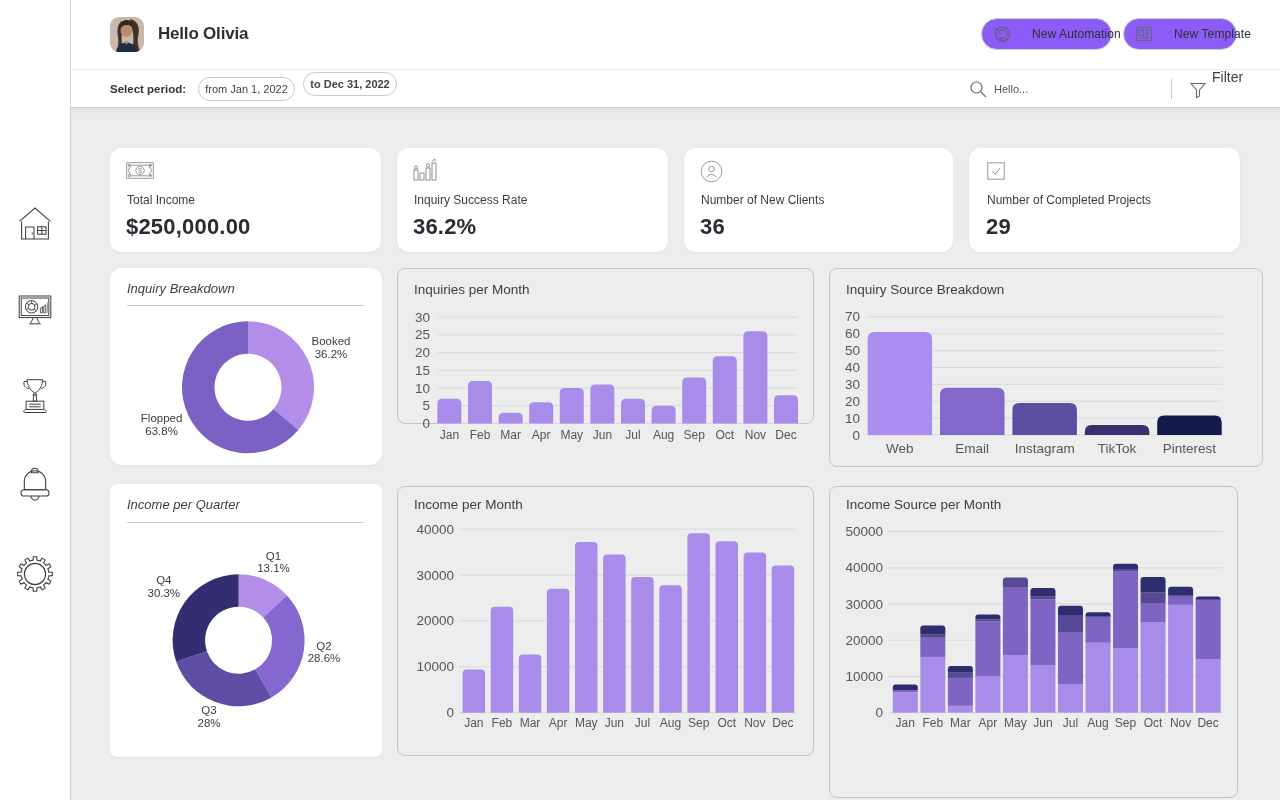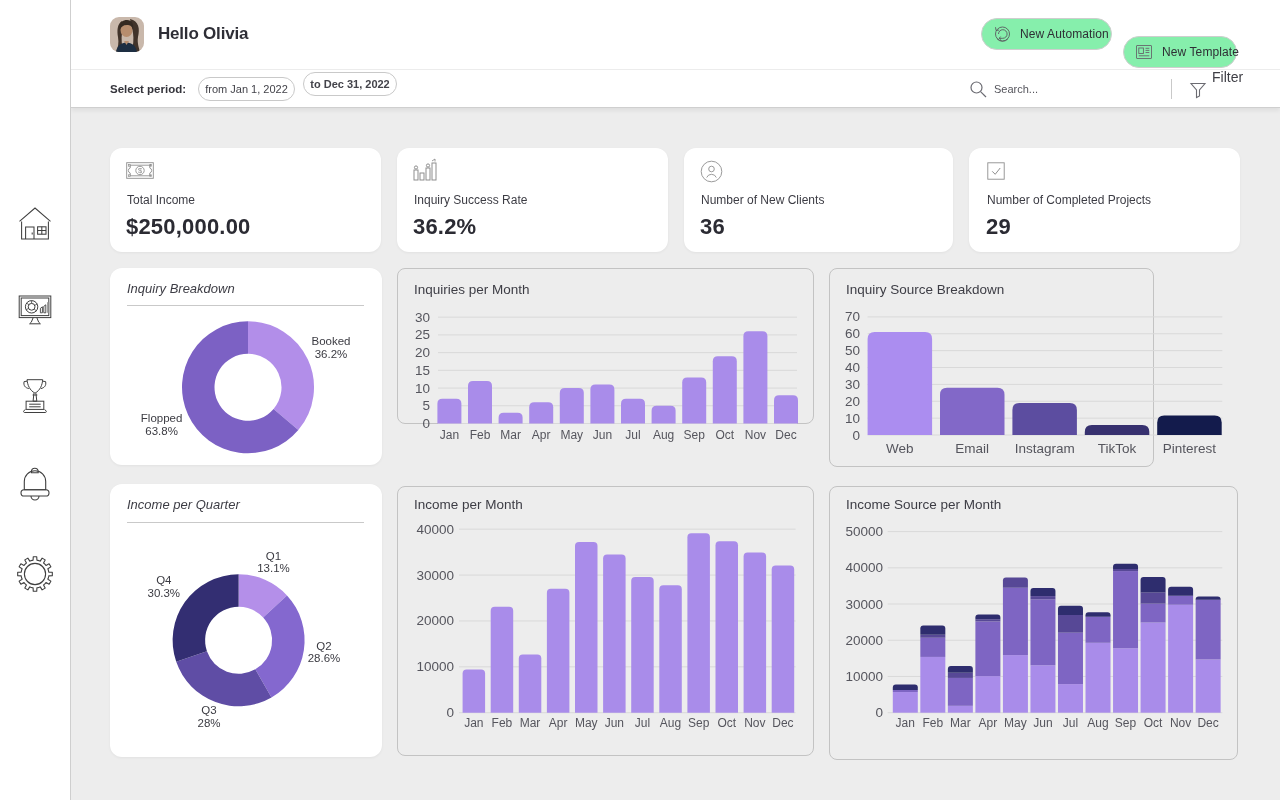--- a/index.html
+++ b/index.html
@@ -5,22 +5,22 @@
 .abs { position:absolute; }
 .sidebar { left:0; top:0; width:71px; height:800px; background:#fff; border-right:1px solid #cfcfcf; }
 .header { left:71px; top:0; width:1209px; height:70px; background:#fff; border-bottom:1px solid #ececec; }
 .toolbar { left:71px; top:70px; width:1209px; height:38px; background:#fff; border-bottom:1px solid #cfcfcf; box-shadow:0 3px 4px rgba(0,0,0,0.06); }
 .main { left:71px; top:108px; width:1209px; height:692px; background:#ededed; }
 .card { position:absolute; background:#fff; border-radius:12px; box-shadow:0 1px 3px rgba(0,0,0,0.05); }
 .ccard { position:absolute; background:transparent; border:1px solid #c3c3c3; border-radius:8px; }
 .statlabel { position:absolute; font-size:12px; color:#3c3c44; }
 .statval { position:absolute; font-size:22px; font-weight:bold; color:#2b2b33; letter-spacing:0.2px; }
 .ctitle { position:absolute; font-size:13px; color:#3d3d45;font-style:italic; }
-.btn { position:absolute; height:32px; border:1px solid #cecece; border-radius:16px; background:#86efac;
-       display:flex; align-items:center; font-size:12px; color:#2f2f35; white-space:nowrap; letter-spacing:0.1px; }
+.btn { position:absolute; height:32px; border:1px solid #cecece; border-radius:16px; background:#8b5cf6;
+       display:flex; align-items:center; font-size:12px; color:#2f2f35; white-space:nowrap; letter-spacing:0.1px;gap:12px; }
 .chip { position:absolute; height:24px; border:1px solid #c9c9c9; border-radius:12px; background:#fff;
         display:flex; align-items:center; justify-content:center; font-size:11px; color:#43434a; }
 </style></head><body>
 
 <div class="abs main"></div>
 <div class="abs header"></div>
 <div class="abs toolbar"></div>
 <div class="abs sidebar"></div>
 
 <div class="abs" style="left:17px;top:207px"><svg width="36" height="36" viewBox="0 0 36 36" fill="none" stroke="#3f3f3f" stroke-width="1.05">
@@ -82,42 +82,42 @@
       <svg width="20" height="20" viewBox="0 0 20 20" fill="none" stroke="#5a5a60" stroke-width="0.9">
 <circle cx="10.5" cy="10" r="7"></circle>
 <path d="M6.5 10 a4.3 4.3 0 1 1 4.3 4.3 l-3.5 0"></path>
 <path d="M8.6 12.6 l-1.4 1.7 1.8 1.2"></path>
 <path d="M3.5 3.2 l0.6 3.4 3-0.6"></path>
 <path d="M5 14.8 a7.5 7.5 0 0 0 10.8 0.3" stroke-width="0.8"></path>
 </svg>
     </span>
     <span style="margin-left:8px">New Automation</span>
   </div>
-<div class="btn" style="left:1123px;top:36px;width:114px;align-items:center;">
+<div class="btn" style="left:1123px;top:18px;width:114px;align-items:center;">
   <span style="margin-left:10px;display:flex">
       <svg width="20" height="20" viewBox="0 0 20 20" fill="none" stroke="#66666c" stroke-width="0.9">
 <rect x="2.5" y="3.5" width="15" height="13" rx="0.5"></rect>
 <rect x="4.8" y="6" width="4.6" height="5.5"></rect>
 <line x1="11.5" y1="6.3" x2="15.3" y2="6.3"></line>
         <line x1="11.5" y1="8.4" x2="15.3" y2="8.4"></line>
         <line x1="11.5" y1="10.5" x2="15.3" y2="10.5"></line>
         <line x1="4.8" y1="13.8" x2="15.3" y2="13.8"></line>
 </svg>
     </span>
     <span style="margin-left:8px">New Template</span>
   </div>
 
 <div class="abs" style="left:110px;top:83px;font-size:11.5px;font-weight:bold;color:#34343b;text-align:right;">Select period:</div>
 <div class="chip" style="left:198px;top:77px;width:97px;">from Jan 1, 2022</div>
 <div class="chip" style="left:303px;top:72px;width:94px;font-weight:bold;">to Dec 31, 2022</div>
 <div class="abs" style="left:968px;top:79px;"><svg width="20" height="20" viewBox="0 0 20 20" fill="none" stroke="#6b6b72" stroke-width="1.2">
 <circle cx="8.5" cy="8.5" r="5.5"></circle>
 <line x1="12.8" y1="12.8" x2="18" y2="18"></line>
 </svg></div>
-<div class="abs" style="left:994px;top:83px;font-size:11px;color:#55555c;">Search...</div>
+<div class="abs" style="left:994px;top:83px;font-size:11px;color:#55555c;">Hello...</div>
 <div class="abs" style="left:1171px;top:79px;width:1px;height:20px;background:#c9c9c9;"></div>
 <div class="abs" style="left:1189px;top:81px;"><svg width="18" height="18" viewBox="0 0 18 18" fill="none" stroke="#6b6b72" stroke-width="1.1">
 <path d="M2 2.5 h14 l-5.5 6.5 v6 l-3 1.5 v-7.5 Z"></path>
 </svg></div>
 <div class="abs" style="left:1212px;top:69px;font-size:14px;color:#3e3e45;">Filter</div>
 
 <div class="card" style="left:110px;top:148px;width:271px;height:104px;"></div>
 <div class="card" style="left:397px;top:148px;width:271px;height:104px;"></div>
 <div class="card" style="left:684px;top:148px;width:269px;height:104px;"></div>
 <div class="card" style="left:969px;top:148px;width:271px;height:104px;"></div>
@@ -210,21 +210,21 @@
       <path d="M284.20 154.50 L284.20 113.44 Q284.20 108.44 289.20 108.44 L303.20 108.44 Q308.20 108.44 308.20 113.44 L308.20 154.50 Z" fill="#a98cea"></path>
       <text x="296.20" y="170" font-size="12" fill="#55555d" text-anchor="middle">Sep</text>
       <path d="M314.80 154.50 L314.80 92.18 Q314.80 87.18 319.80 87.18 L333.80 87.18 Q338.80 87.18 338.80 92.18 L338.80 154.50 Z" fill="#a98cea"></path>
       <text x="326.80" y="170" font-size="12" fill="#55555d" text-anchor="middle">Oct</text>
       <path d="M345.40 154.50 L345.40 67.37 Q345.40 62.37 350.40 62.37 L364.40 62.37 Q369.40 62.37 369.40 67.37 L369.40 154.50 Z" fill="#a98cea"></path>
       <text x="357.40" y="170" font-size="12" fill="#55555d" text-anchor="middle">Nov</text>
       <path d="M376.00 154.50 L376.00 131.15 Q376.00 126.15 381.00 126.15 L395.00 126.15 Q400.00 126.15 400.00 131.15 L400.00 154.50 Z" fill="#a98cea"></path>
       <text x="388.00" y="170" font-size="12" fill="#55555d" text-anchor="middle">Dec</text>
     </svg>
   </div>
-<div class="ccard" style="left:829px;top:268px;width:325px;height:199px;">
+<div class="ccard" style="left:829px;top:268px;width:434px;height:199px;">
     <svg width="409" height="199" style="position:absolute;left:0;top:0">
       <text x="16" y="25" font-size="13.5" fill="#3d3d45">Inquiry Source Breakdown</text>
       <line x1="37.6" y1="166.00" x2="392.3" y2="166.00" stroke="#d9d9d9" stroke-width="1"></line>
       <text x="30" y="170.50" font-size="13.5" fill="#55555d" text-anchor="end">0</text>
       <line x1="37.6" y1="149.13" x2="392.3" y2="149.13" stroke="#d9d9d9" stroke-width="1"></line>
       <text x="30" y="153.63" font-size="13.5" fill="#55555d" text-anchor="end">10</text>
       <line x1="37.6" y1="132.26" x2="392.3" y2="132.26" stroke="#d9d9d9" stroke-width="1"></line>
       <text x="30" y="136.76" font-size="13.5" fill="#55555d" text-anchor="end">20</text>
       <line x1="37.6" y1="115.39" x2="392.3" y2="115.39" stroke="#d9d9d9" stroke-width="1"></line>
       <text x="30" y="119.89" font-size="13.5" fill="#55555d" text-anchor="end">30</text>
@@ -242,21 +242,21 @@
       <text x="142.25" y="184" font-size="13.5" fill="#55555d" text-anchor="middle">Email</text>
       <path d="M182.40 166.00 L182.40 140.94 Q182.40 133.94 189.40 133.94 L239.90 133.94 Q246.90 133.94 246.90 140.94 L246.90 166.00 Z" fill="#5c4da0"></path>
       <text x="214.65" y="184" font-size="13.5" fill="#55555d" text-anchor="middle">Instagram</text>
       <path d="M254.80 166.00 L254.80 162.88 Q254.80 155.88 261.80 155.88 L312.30 155.88 Q319.30 155.88 319.30 162.88 L319.30 166.00 Z" fill="#37316f"></path>
       <text x="287.05" y="184" font-size="13.5" fill="#55555d" text-anchor="middle">TikTok</text>
       <path d="M327.20 166.00 L327.20 153.60 Q327.20 146.60 334.20 146.60 L384.70 146.60 Q391.70 146.60 391.70 153.60 L391.70 166.00 Z" fill="#131b4c"></path>
       <text x="359.45" y="184" font-size="13.5" fill="#55555d" text-anchor="middle">Pinterest</text>
     </svg>
   </div>
 
-<div class="card" style="left:110px;top:484px;width:272px;height:273px;">
+<div class="card" style="left:110px;top:484px;width:272px;height:273px;border-radius:7px;">
   <div class="ctitle" style="left:17px;top:13px;">Income per Quarter</div>
   <div style="position:absolute;left:17px;top:38px;width:237px;height:1px;background:#c9c9c9;"></div>
   <svg width="272" height="273" style="position:absolute;left:0;top:0">
       <path d="M128.60 90.30 A66 66 0 0 1 176.99 111.42 L153.16 133.52 A33.5 33.5 0 0 0 128.60 122.80 Z" fill="#b48fe9"></path>
       <path d="M176.99 111.42 A66 66 0 0 1 161.48 213.53 L145.29 185.35 A33.5 33.5 0 0 0 153.16 133.52 Z" fill="#8468cf"></path>
       <path d="M161.48 213.53 A66 66 0 0 1 66.23 177.87 L96.94 167.25 A33.5 33.5 0 0 0 145.29 185.35 Z" fill="#5f4da5"></path>
       <path d="M66.23 177.87 A66 66 0 0 1 128.60 90.30 L128.60 122.80 A33.5 33.5 0 0 0 96.94 167.25 Z" fill="#332e72"></path>
       <text x="163.5" y="76" font-size="11.5" fill="#3b3b42" text-anchor="middle">Q1</text>
       <text x="163.5" y="88" font-size="11.5" fill="#3b3b42" text-anchor="middle">13.1%</text>
       <text x="214" y="165.6" font-size="11.5" fill="#3b3b42" text-anchor="middle">Q2</text>
@@ -299,21 +299,21 @@
       <path d="M289.40 225.70 L289.40 50.33 Q289.40 46.33 293.40 46.33 L307.90 46.33 Q311.90 46.33 311.90 50.33 L311.90 225.70 Z" fill="#a98cea"></path>
       <text x="300.65" y="240" font-size="12" fill="#55555d" text-anchor="middle">Sep</text>
       <path d="M317.50 225.70 L317.50 58.13 Q317.50 54.13 321.50 54.13 L336.00 54.13 Q340.00 54.13 340.00 58.13 L340.00 225.70 Z" fill="#a98cea"></path>
       <text x="328.75" y="240" font-size="12" fill="#55555d" text-anchor="middle">Oct</text>
       <path d="M345.60 225.70 L345.60 69.60 Q345.60 65.60 349.60 65.60 L364.10 65.60 Q368.10 65.60 368.10 69.60 L368.10 225.70 Z" fill="#a98cea"></path>
       <text x="356.85" y="240" font-size="12" fill="#55555d" text-anchor="middle">Nov</text>
       <path d="M373.70 225.70 L373.70 82.44 Q373.70 78.44 377.70 78.44 L392.20 78.44 Q396.20 78.44 396.20 82.44 L396.20 225.70 Z" fill="#a98cea"></path>
       <text x="384.95" y="240" font-size="12" fill="#55555d" text-anchor="middle">Dec</text>
     </svg>
   </div>
-<div class="ccard" style="left:829px;top:486px;width:409px;height:274px;">
+<div class="ccard" style="left:829px;top:486px;width:409px;height:312px;">
     <svg width="409" height="270" style="position:absolute;left:0;top:0">
       <text x="16" y="22" font-size="13.5" fill="#3d3d45">Income Source per Month</text>
       <line x1="57.7" y1="225.70" x2="392.3" y2="225.70" stroke="#d9d9d9" stroke-width="1"></line>
       <text x="53" y="230.20" font-size="13.5" fill="#55555d" text-anchor="end">0</text>
       <line x1="57.7" y1="189.48" x2="392.3" y2="189.48" stroke="#d9d9d9" stroke-width="1"></line>
       <text x="53" y="193.98" font-size="13.5" fill="#55555d" text-anchor="end">10000</text>
       <line x1="57.7" y1="153.26" x2="392.3" y2="153.26" stroke="#d9d9d9" stroke-width="1"></line>
       <text x="53" y="157.76" font-size="13.5" fill="#55555d" text-anchor="end">20000</text>
       <line x1="57.7" y1="117.04" x2="392.3" y2="117.04" stroke="#d9d9d9" stroke-width="1"></line>
       <text x="53" y="121.54" font-size="13.5" fill="#55555d" text-anchor="end">30000</text>

